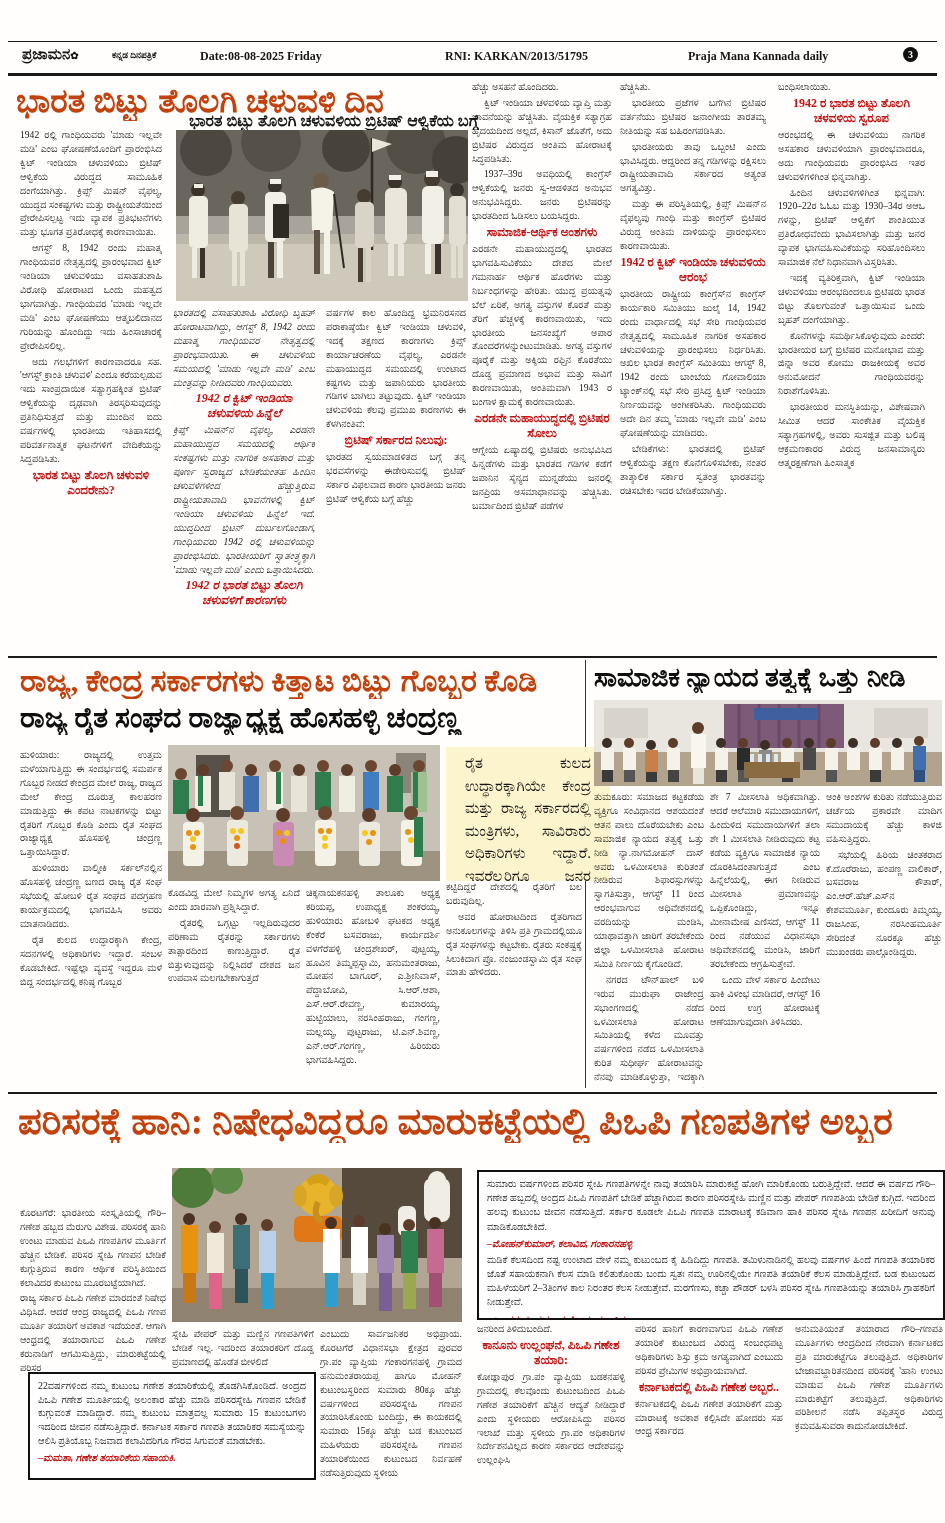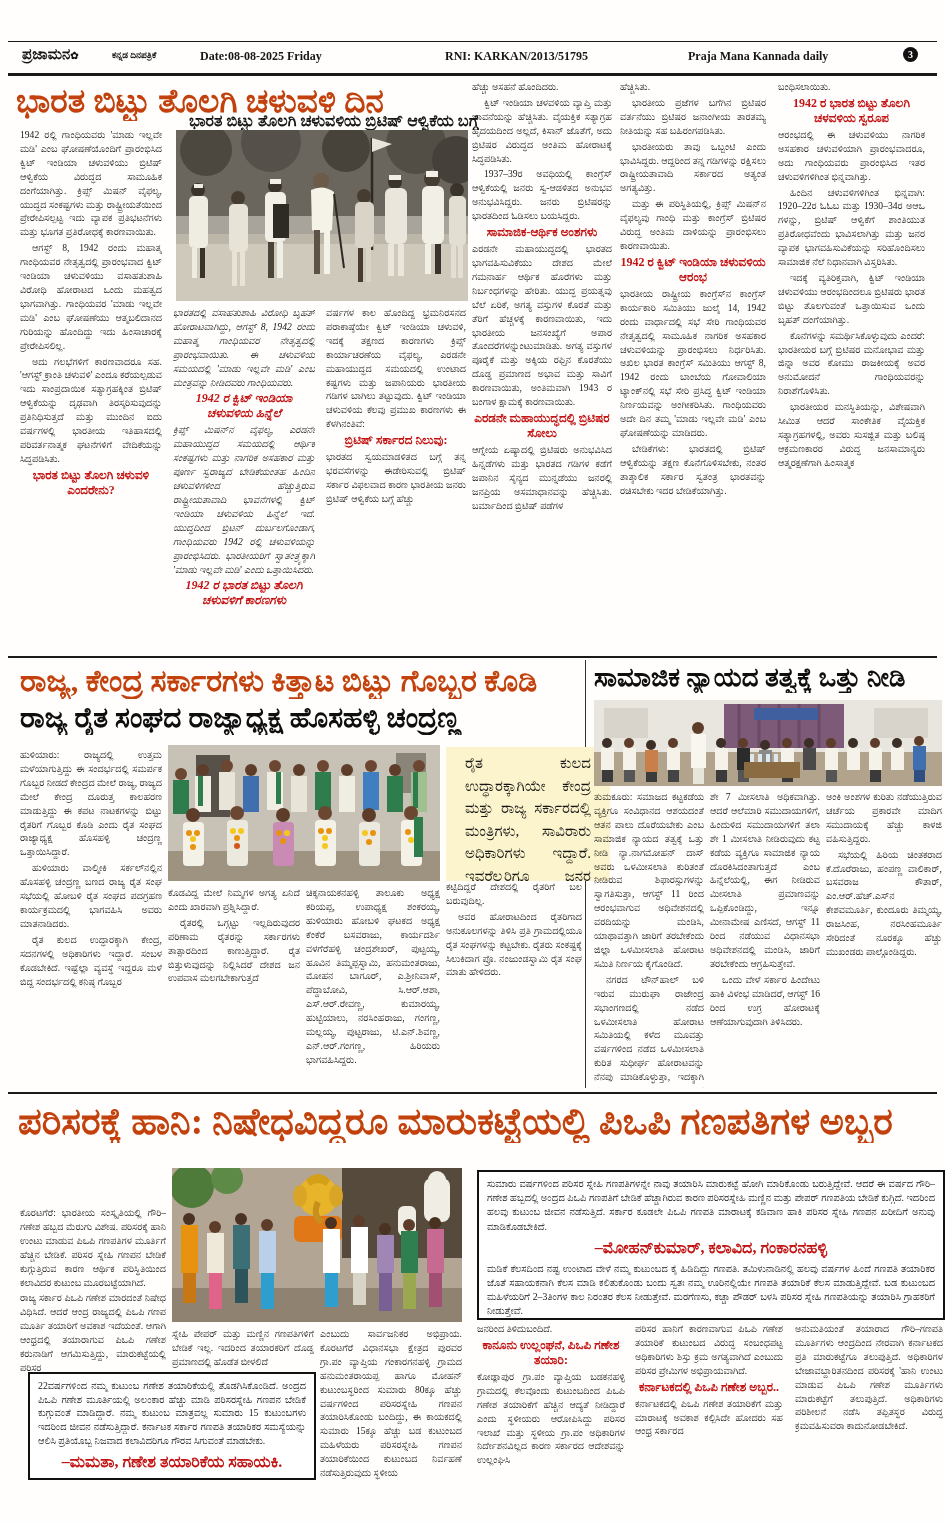--- a/index.html
+++ b/index.html
@@ -22,21 +22,21 @@
   .col p{margin:0 0 2px 0;text-indent:12px;}
   .col p.noind{text-indent:0;}
   .sub{color:#c31414;font-weight:bold;text-align:center;font-size:12px;line-height:1.25;
        margin:5px 0 4px 0;text-indent:0 !important;}
   .topline{font-weight:bold;font-size:16px;white-space:nowrap;overflow:hidden;padding-left:13px;}
   .photo{display:block;}
   .hibox{background:#fbf4cc;padding:5px 19px;font-size:15px;line-height:1.5;text-align:justify;overflow:hidden;}
   .qbox{border:2px solid #111;background:#fff;padding:5px 8px;font-size:10px;line-height:1.5;
         text-align:justify;overflow:hidden;}
   .qbox p{margin:0 0 2px 0;}
-  .attr{color:#c31414;font-weight:bold;text-align:center;font-size:16px;margin:0 0 4px 0;}
+  .attr{color:#c31414;font-weight:bold;text-align:left;font-size:10px;margin:0 0 4px 0;font-style:italic;}
   .vrule{background:#333;}
 </style>
 </head>
 <body>
 
 <div class="page">
 
   <div class="abs rule" style="left:8px;top:41px;width:929px;height:1px;"></div>
   <div class="abs mh-logo" style="left:22px;top:46px;">
     <span>ಪ್ರಜಾಮನ</span><span style="font-size:10px;">✿</span>

